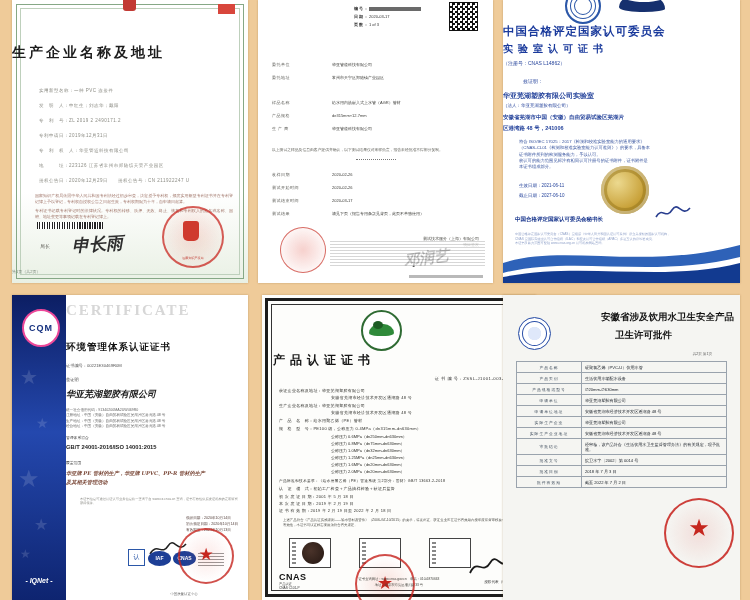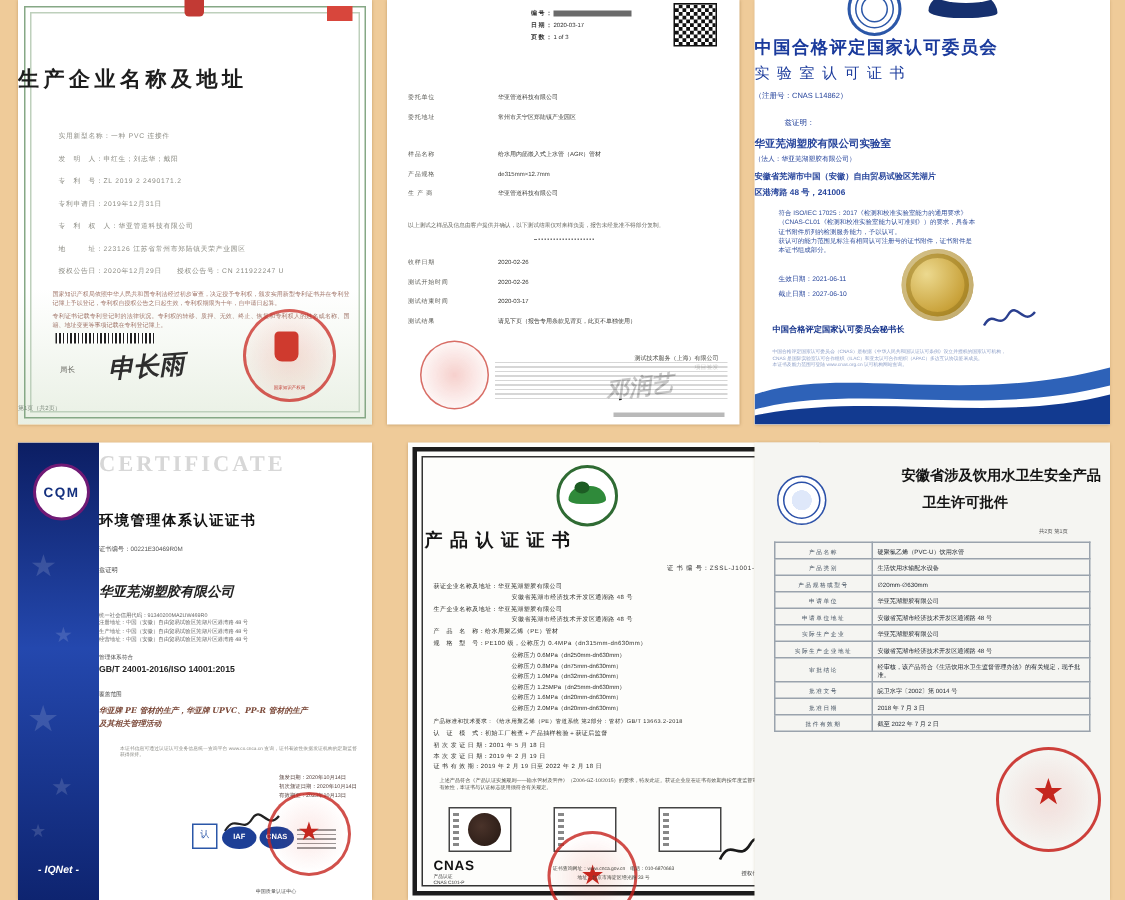--- a/index.html
+++ b/index.html
@@ -46,41 +46,41 @@
   .c2 .fine{bottom:17px;left:72px;right:8px;height:25px;opacity:.75;
             background:repeating-linear-gradient(0deg,#c9c9c9 0 1px,#fff 1px 3px)}
   .c2 .fbar{bottom:5px;right:10px;width:74px;height:3px;background:#b9b9b9}
   
   .c3{left:503px;top:0;width:237px;height:283px;color:#27459c}
   .c3 .logo1{top:-12px;left:62px;width:32px;height:32px;border-radius:50%;border:2px solid #2b57a8;
              box-shadow:inset 0 0 0 3px #fff,inset 0 0 0 4px #2b57a8,inset 0 0 0 7px #fff,inset 0 0 0 8px #2b57a8}
   .c3 .logo2{top:-6px;left:116px;width:46px;height:18px;background:#16306e;border-radius:50% 50% 50% 50%/80% 90% 20% 30%}
   .c3 .logo2:after{content:"";position:absolute;left:2px;top:-6px;width:46px;height:14px;background:#fff;border-radius:50%}
   .c3 .t1{top:24px;font-weight:bold;font-size:11.5px;letter-spacing:1px;color:#1a3a9c}
-  .c3 .t2{top:42px;font-weight:normal;font-size:10px;letter-spacing:5px;color:#1a3a9c}
+  .c3 .t2{top:42px;font-weight:bold;font-size:10px;letter-spacing:5px;color:#1a3a9c}
   .c3 .reg{top:60px;font-size:5px}
   .c3 .zz{top:78px;left:20px;font-size:5px}
   .c3 .lab{top:91px;font-weight:bold;font-size:7px}
   .c3 .leg{top:103px;font-size:4.5px}
   .c3 .a1{top:114px;font-weight:bold;font-size:5.5px}
   .c3 .a2{top:125px;font-weight:bold;font-size:5.5px}
   .c3 .body{top:139px;left:16px;right:16px;font-size:4.3px;line-height:6.3px;color:#33509c;text-align:justify}
   .c3 .d1{top:183px;left:16px;font-size:4.5px}
   .c3 .d2{top:193px;left:16px;font-size:4.5px}
   .c3 .medal{top:166px;left:98px;width:48px;height:48px;border-radius:50%;
              background:radial-gradient(circle at 35% 35%,#ecd98f,#c9a23a 60%,#96761c);
              box-shadow:inset 0 0 0 3px rgba(255,255,255,.35),inset 0 0 0 6px rgba(150,118,28,.5)}
   .c3 .signer{top:216px;left:12px;font-weight:bold;font-size:5.5px;color:#16348c}
   .c3 .foot{top:232px;left:12px;right:12px;font-size:3.2px;line-height:4.6px;color:#8fa0c8;text-align:justify}
   
   .c4{left:12px;top:295px;width:236px;height:305px}
   .c4 .band{left:0;top:0;width:54px;height:305px;
             background:linear-gradient(180deg,#0c1e63,#2448ae 45%,#0e2470)}
   .c4 .star{color:rgba(255,255,255,.14);position:absolute}
-  .c4 .cqm{top:14px;left:10px;width:34px;height:34px;border-radius:50%;border:2px solid #701a75;background:#fff;
+  .c4 .cqm{top:14px;left:10px;width:34px;height:34px;border-radius:50%;border:2px solid #ec4899;background:#fff;
            color:#14307e;font-weight:bold;font-size:9px;text-align:center;line-height:34px;letter-spacing:1px}
   .c4 .iqnet{bottom:16px;left:0;width:54px;text-align:center;color:#fff;font:bold italic 7px "Liberation Sans",sans-serif}
   .c4 .main{left:54px;right:0;top:0;bottom:0}
   .c4 .wm{top:7px;font:bold 15px "Liberation Serif",serif;letter-spacing:2px;color:#d7d7d7}
   .c4 .title{top:46px;font-weight:bold;font-size:9.5px;color:#111;letter-spacing:1px}
   .c4 .cno{top:68px;font-size:4.2px;color:#555}
   .c4 .intro{top:82px;font-size:4.2px;color:#444}
   .c4 .comp{top:93px;font:italic bold 9px "DejaVu Serif",serif;color:#222}
   .c4 .addr{top:113px;font-size:3.6px;line-height:5.4px;color:#666}
   .c4 .sysl{top:140px;font-size:3.8px;color:#444}
@@ -95,21 +95,21 @@
   .c4 .oval{bottom:34px;width:23px;height:15px;border-radius:50%;background:#1d3f96;color:#fff;
             font-weight:bold;font-size:5px;text-align:center;line-height:15px}
   .c4 .tblk{bottom:34px;left:132px;width:26px;height:14px;
             background:repeating-linear-gradient(0deg,#999 0 1px,#fff 1px 3px)}
   .c4 .stamp{bottom:16px;right:14px;width:52px;height:52px;border-radius:50%;border:2px solid rgba(198,36,30,.8);
              color:#c5261e;text-align:center;line-height:50px;font-size:17px;
              background:radial-gradient(circle,rgba(230,70,55,.12),transparent 70%)}
   .c4 .sigsvg{top:244px;left:82px}
   .c4 .foot{bottom:4px;left:54px;right:0;text-align:center;font-size:3.4px;color:#555}
   
-  .c5{left:272px;top:295px;width:274px;height:305px;background:#fdfdfb}
+  .c5{left:262px;top:295px;width:274px;height:305px;background:#fdfdfb}
   .c5 .fr1{inset:3px;border:3px solid #1c1c1c}
   .c5 .fr2{inset:9px;border:1px solid #333}
   .c5 .in{inset:11px}
   .c5 .emblem{top:4px;left:88px;width:37px;height:37px;border-radius:50%;border:2.5px solid #2f6b33;background:#fff}
   .c5 .emblem .w1{position:absolute;left:6px;top:12px;width:25px;height:12px;background:#2f8a3a;border-radius:50% 50% 40% 40%/90% 90% 30% 30%}
   .c5 .emblem .w2{position:absolute;left:10px;top:9px;width:10px;height:8px;background:#1d5c24;border-radius:50%}
   .c5 .title{top:46px;font-weight:bold;font-size:12px;letter-spacing:5px;color:#161616;font-family:"Liberation Serif",serif}
   .c5 .cno{top:70px;right:10px;font-size:4.2px;color:#333;letter-spacing:.5px}
   .c5 .ln{left:6px;right:4px;font-size:4px;color:#2e2e2a;letter-spacing:.3px}
   .c5 .sp{left:58px;font-size:4px;color:#2e2e2a}

